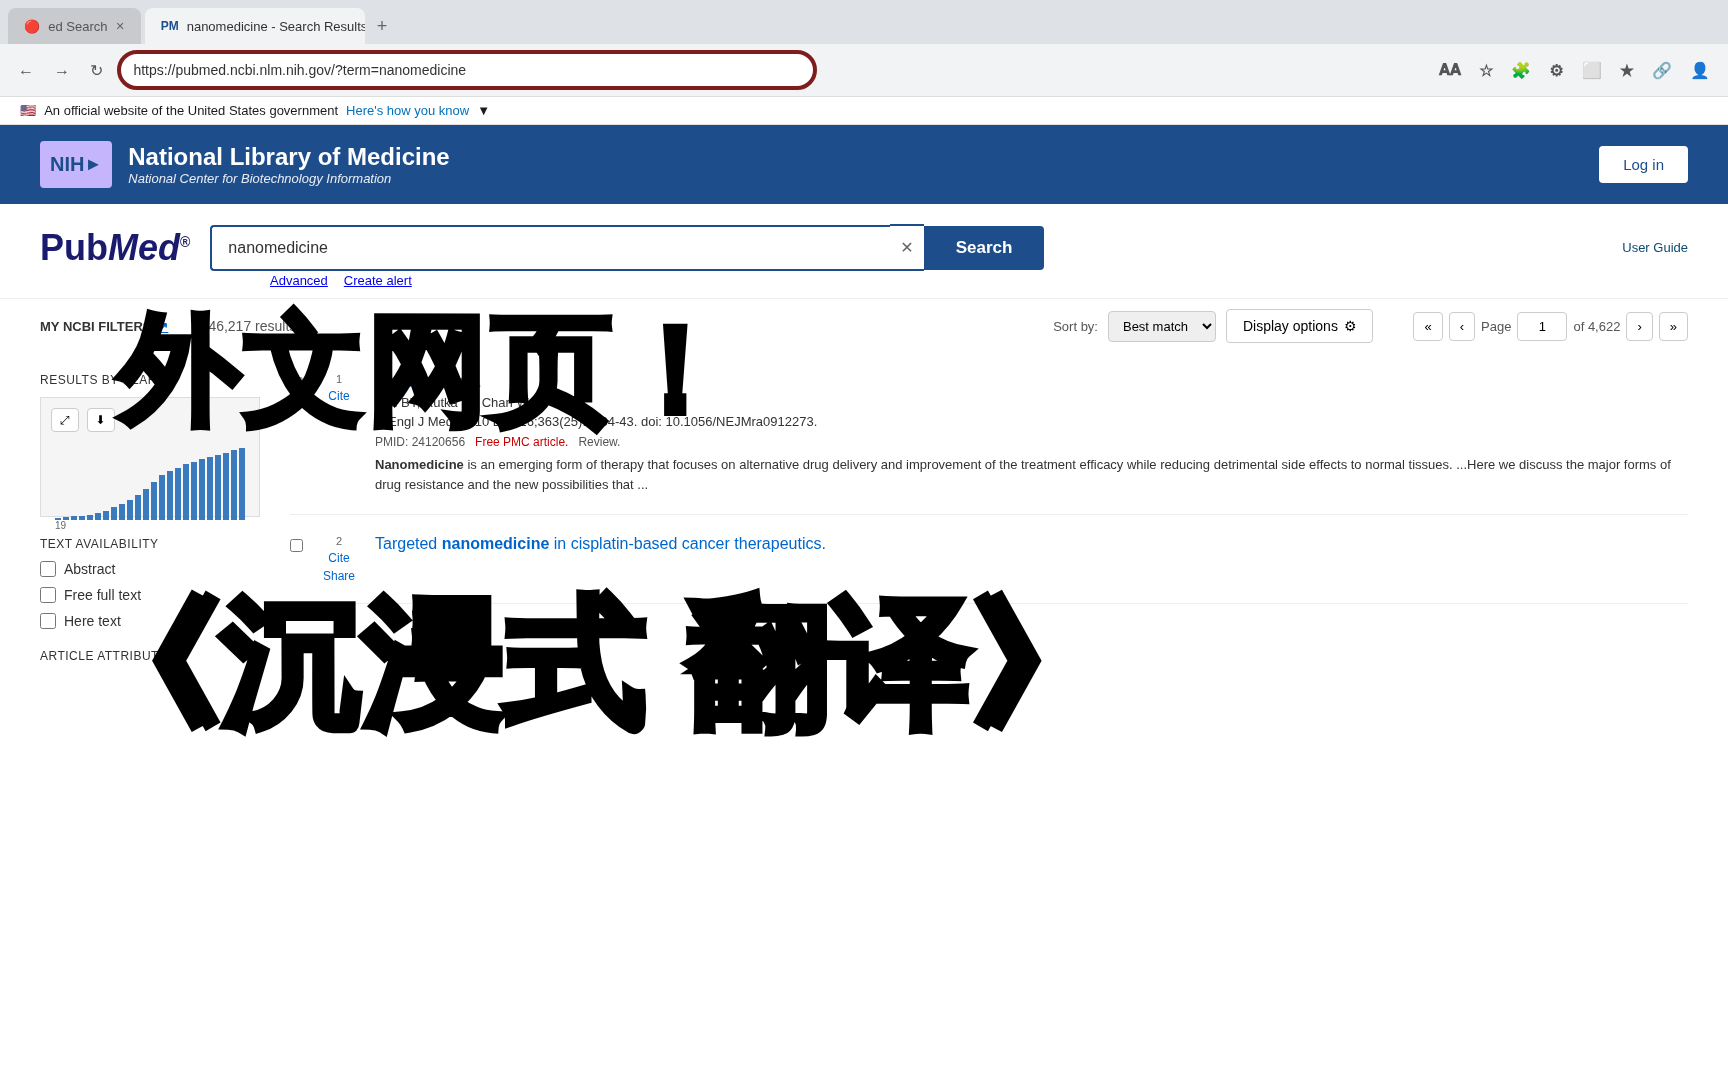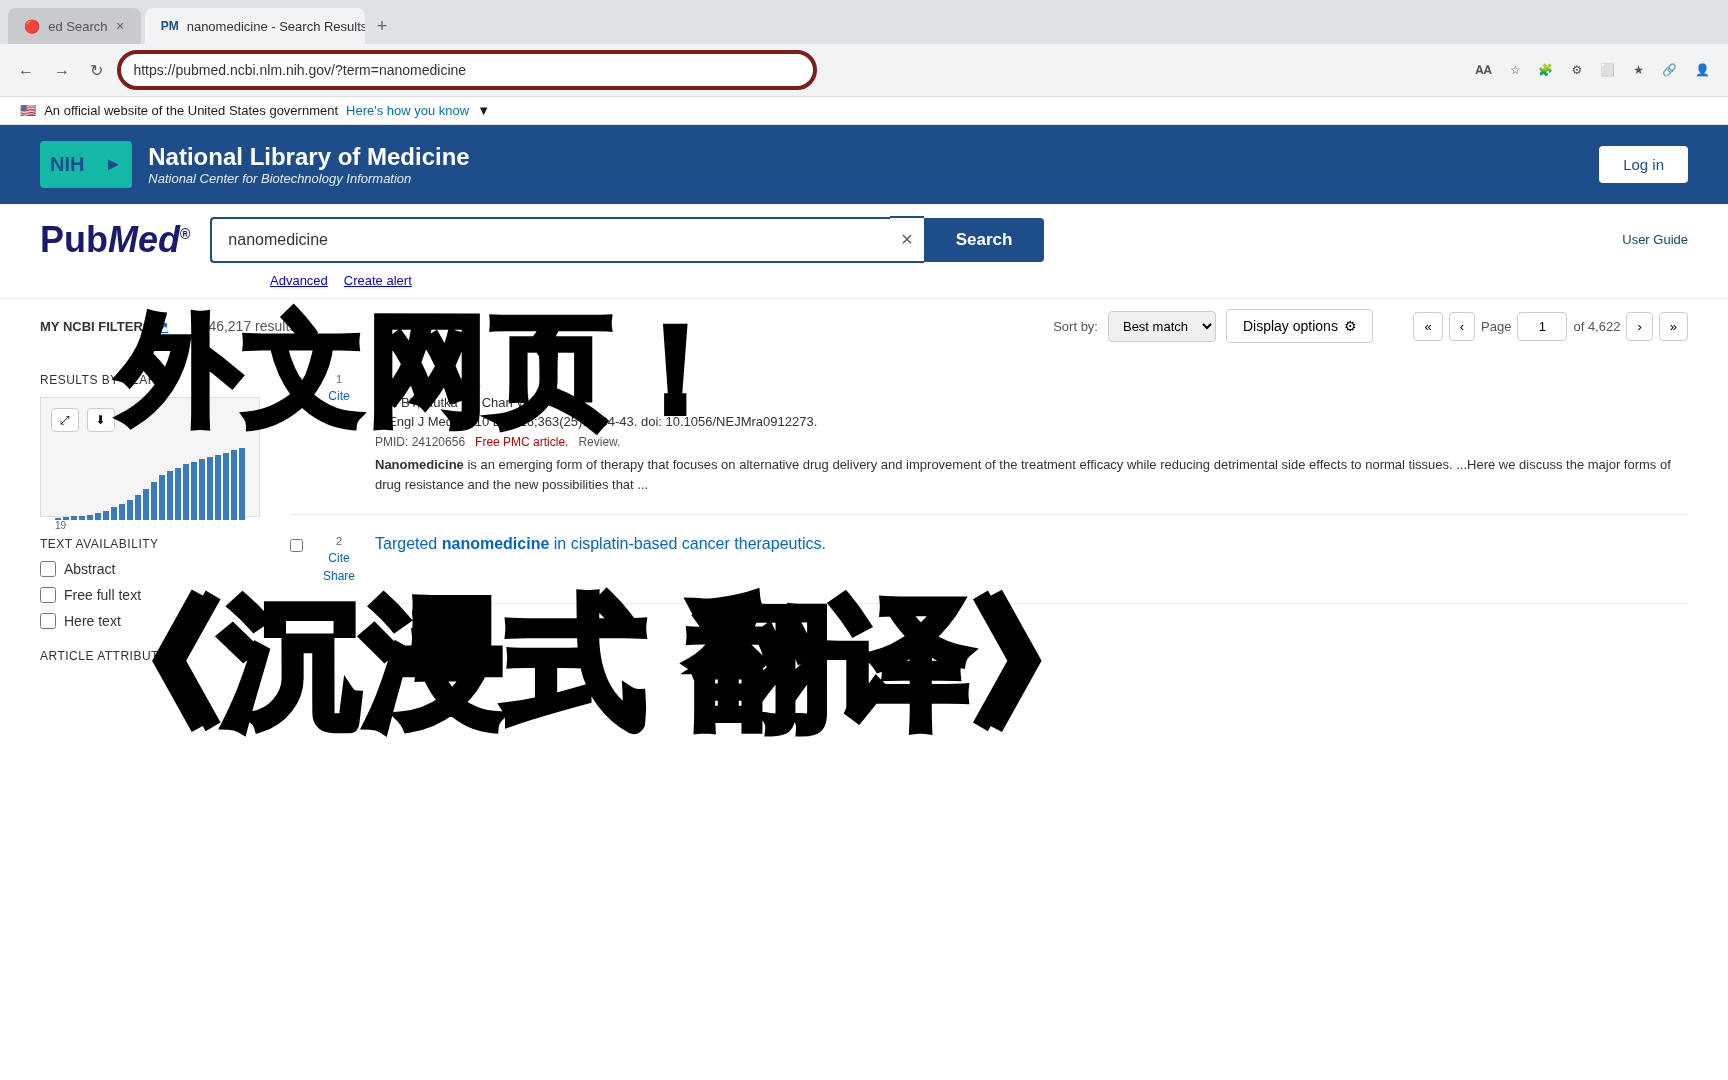--- a/index.html
+++ b/index.html
@@ -11,39 +11,39 @@
     .tab { display: flex; align-items: center; padding: 8px 16px; border-radius: 8px 8px 0 0; font-size: 13px; max-width: 220px; height: 36px; gap: 8px; white-space: nowrap; overflow: hidden; text-overflow: ellipsis; }
     .tab.inactive { background: #c8cace; color: #555; }
     .tab.active { background: #f1f3f4; color: #333; }
     .tab-close { font-size: 11px; color: #666; cursor: pointer; flex-shrink: 0; }
     .new-tab-btn { background: none; border: none; font-size: 18px; color: #666; cursor: pointer; padding: 4px 8px; }
 
     .address-bar { display: flex; align-items: center; padding: 6px 12px; gap: 8px; background: #f1f3f4; height: 52px; }
     .nav-btn { background: none; border: none; color: #555; font-size: 16px; cursor: pointer; padding: 6px; border-radius: 50%; }
     .address-input { flex: 1; padding: 8px 12px; border: 4px solid #7f1d1d; border-radius: 20px; font-size: 14px; background: #fff; color: #333; max-width: 700px; }
     .browser-actions { display: flex; gap: 6px; margin-left: auto; align-items: center; }
-    .browser-action-btn { background: none; border: none; color: #555; font-size: 12px; cursor: pointer; padding: 6px; border-radius: 50%; }
+    .browser-action-btn { background: none; border: none; color: #555; font-size: 16px; cursor: pointer; padding: 6px; border-radius: 50%; font-weight: bold; }
 
     
     .gov-banner { background: #fff; border-bottom: 1px solid #e0e0e0; padding: 6px 20px; display: flex; align-items: center; gap: 8px; font-size: 13px; color: #1a1a1a; }
     .gov-banner a { color: #0071bc; text-decoration: none; }
 
     
     .nih-header { background: #1e4d8c; padding: 16px 40px; display: flex; align-items: center; justify-content: space-between; }
     .nih-brand { display: flex; align-items: center; gap: 16px; }
-    .nih-logo { background: #14b8a6; padding: 12px 10px; border-radius: 4px; display: flex; align-items: center; gap: 20px; }
+    .nih-logo { background: #c4b5fd; padding: 12px 10px; border-radius: 4px; display: flex; align-items: center; gap: 0; }
     .nih-logo-text { font-size: 20px; font-weight: bold; color: #1e4d8c; }
     .nih-arrow { color: #1e4d8c; font-size: 18px; }
     .nih-title { color: #fff; }
     .nih-title h1 { font-size: 24px; font-weight: bold; }
     .nih-title p { font-size: 13px; font-style: italic; opacity: 0.9; }
     .login-btn { background: #fff; color: #1e4d8c; border: none; padding: 10px 24px; font-size: 15px; border-radius: 4px; cursor: pointer; font-weight: 500; }
 
     
-    .pubmed-search-area { background: #fff; padding: 12px 40px 10px; display: flex; flex-direction: column; gap: 10px; }
+    .pubmed-search-area { background: #fff; padding: 20px 40px 10px; display: flex; flex-direction: column; gap: 2px; }
     .pubmed-brand-row { display: flex; align-items: center; gap: 20px; }
     .pubmed-logo { font-size: 36px; font-weight: bold; color: #226; }
     .pubmed-logo span.pub { color: #1a1a6e; }
     .pubmed-logo sup { font-size: 14px; }
     .search-row { display: flex; align-items: center; gap: 0; flex: 1; }
     .search-input { flex: 1; padding: 12px 16px; border: 2px solid #1e4d8c; border-right: none; border-radius: 4px 0 0 4px; font-size: 16px; color: #333; outline: none; max-width: 680px; }
     .search-clear-btn { background: #fff; border: 2px solid #1e4d8c; border-right: none; border-left: none; padding: 12px 10px; cursor: pointer; color: #666; font-size: 16px; }
     .search-btn { background: #1e4d8c; color: #fff; border: none; padding: 12px 32px; font-size: 17px; font-weight: bold; border-radius: 0 4px 4px 0; cursor: pointer; }
     .user-guide-link { color: #0c4a6e; text-decoration: none; font-size: 13px; }
 

